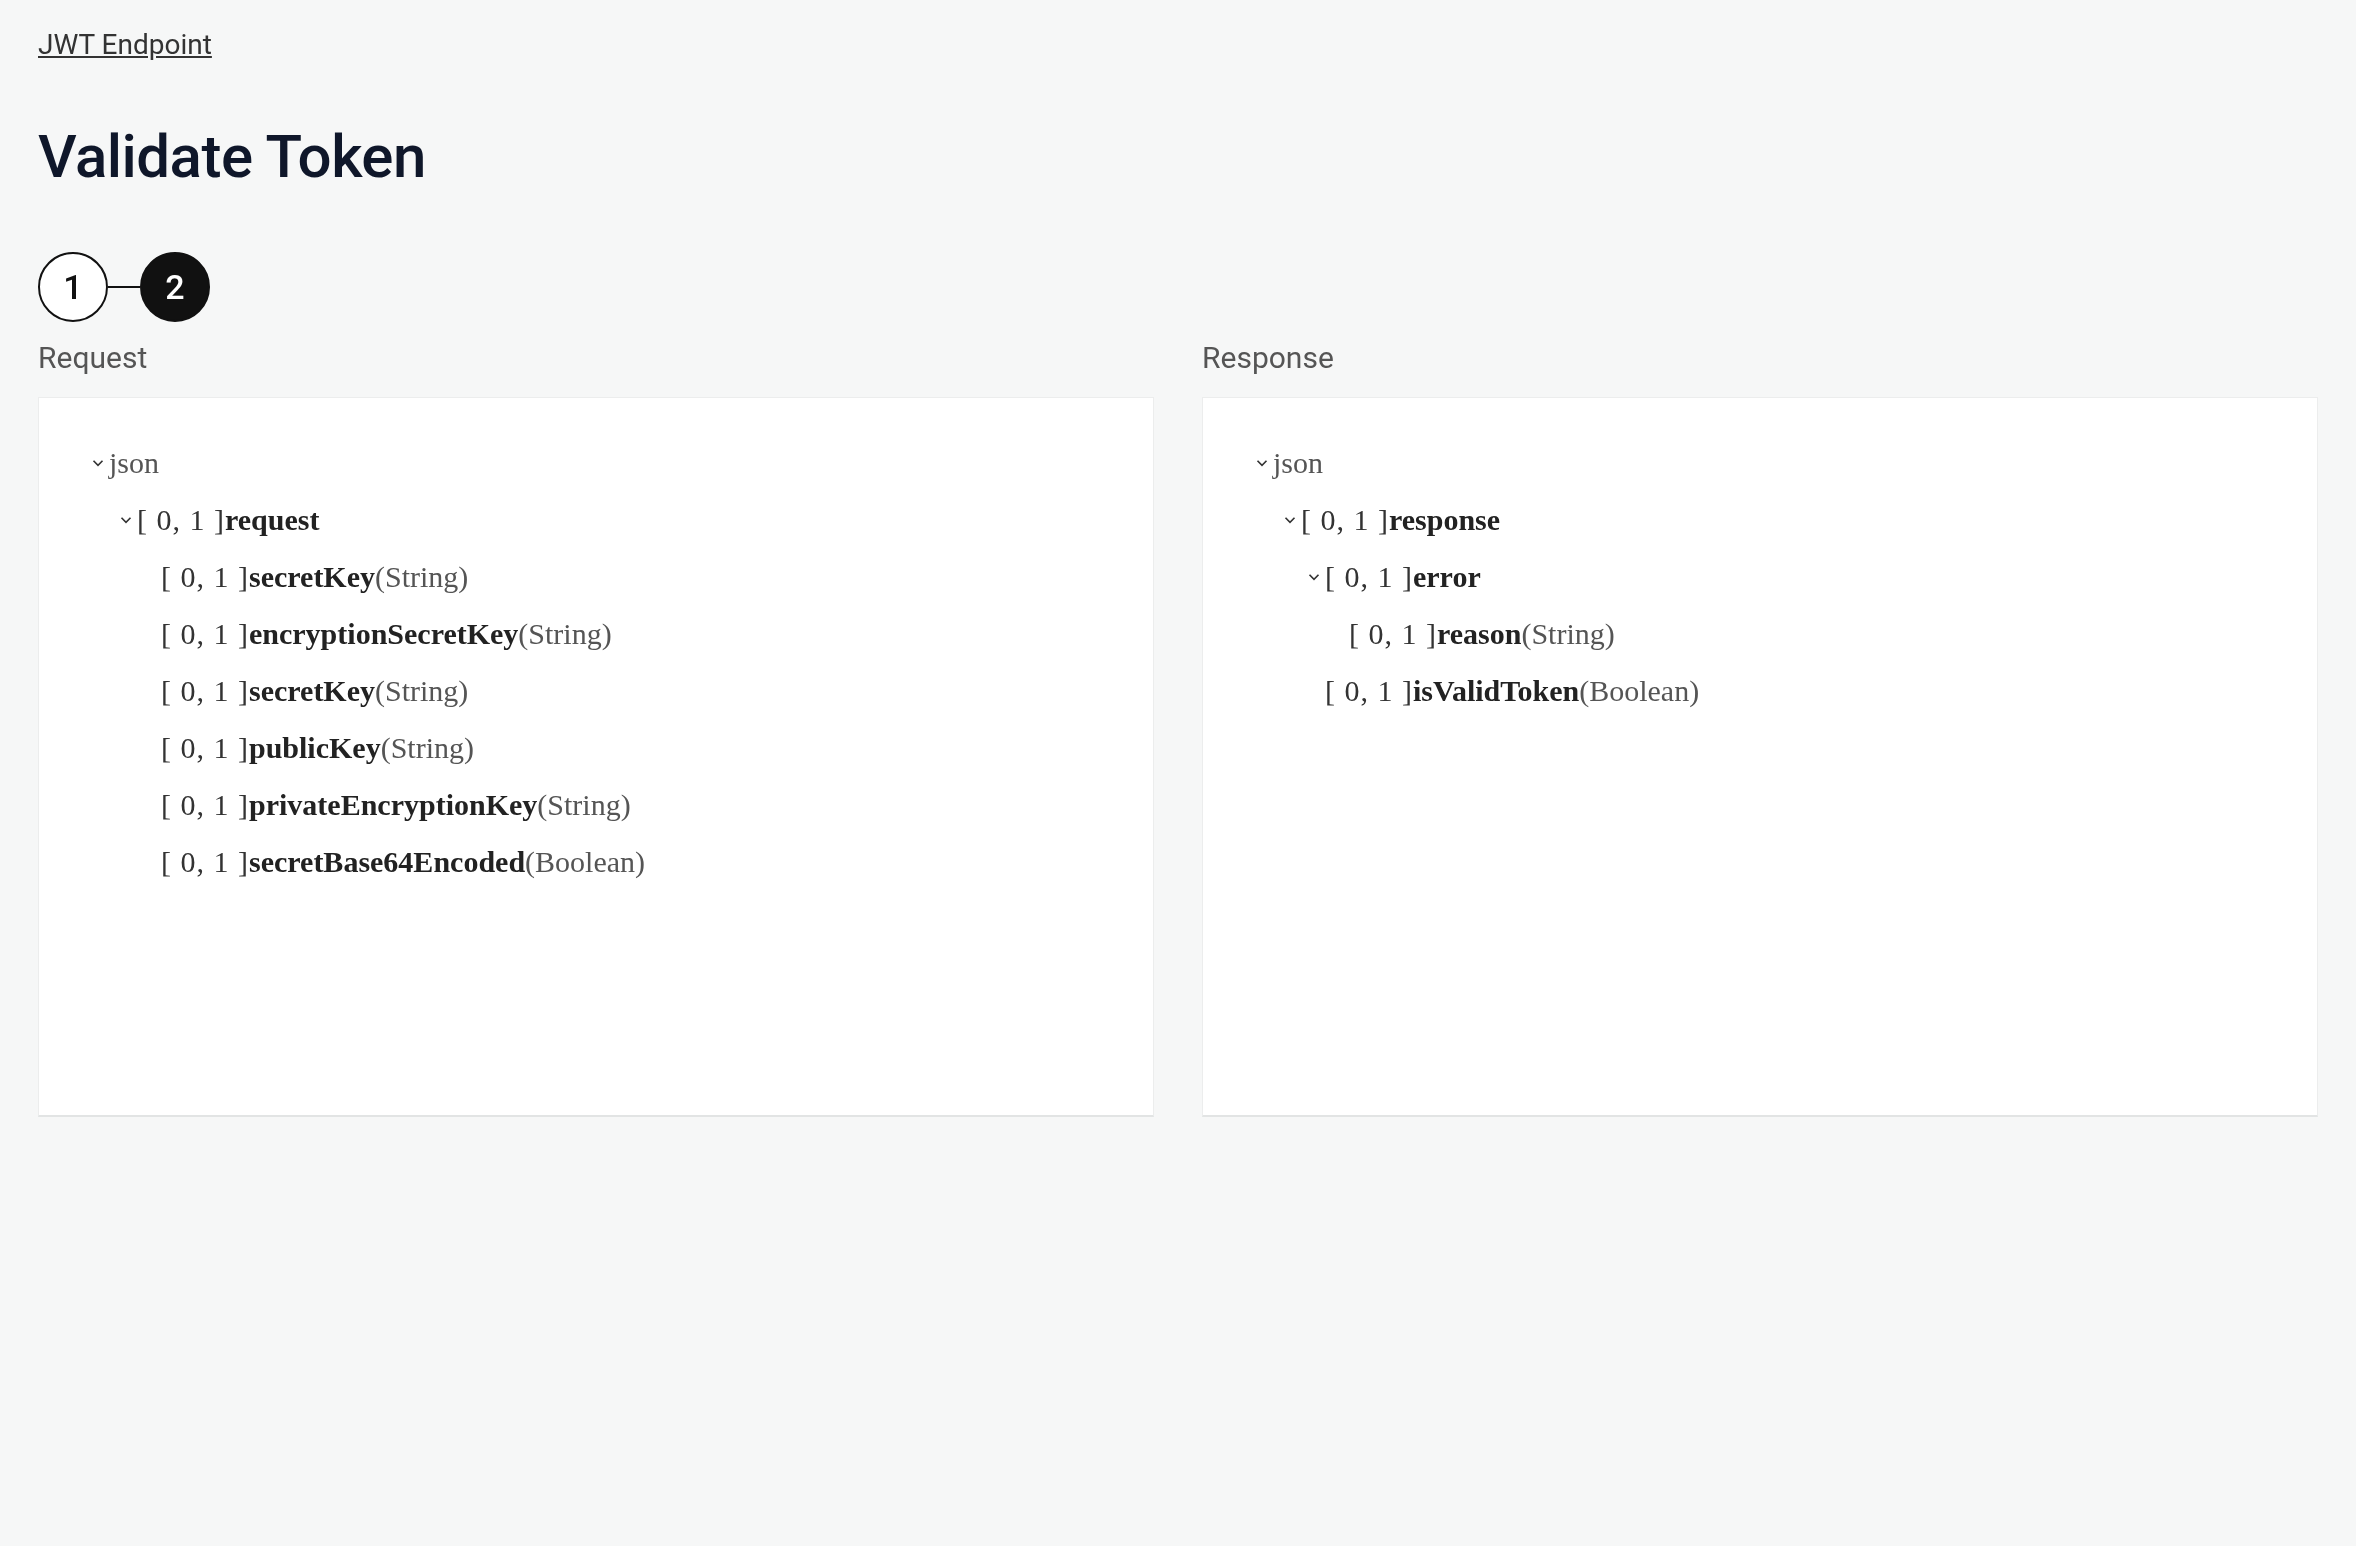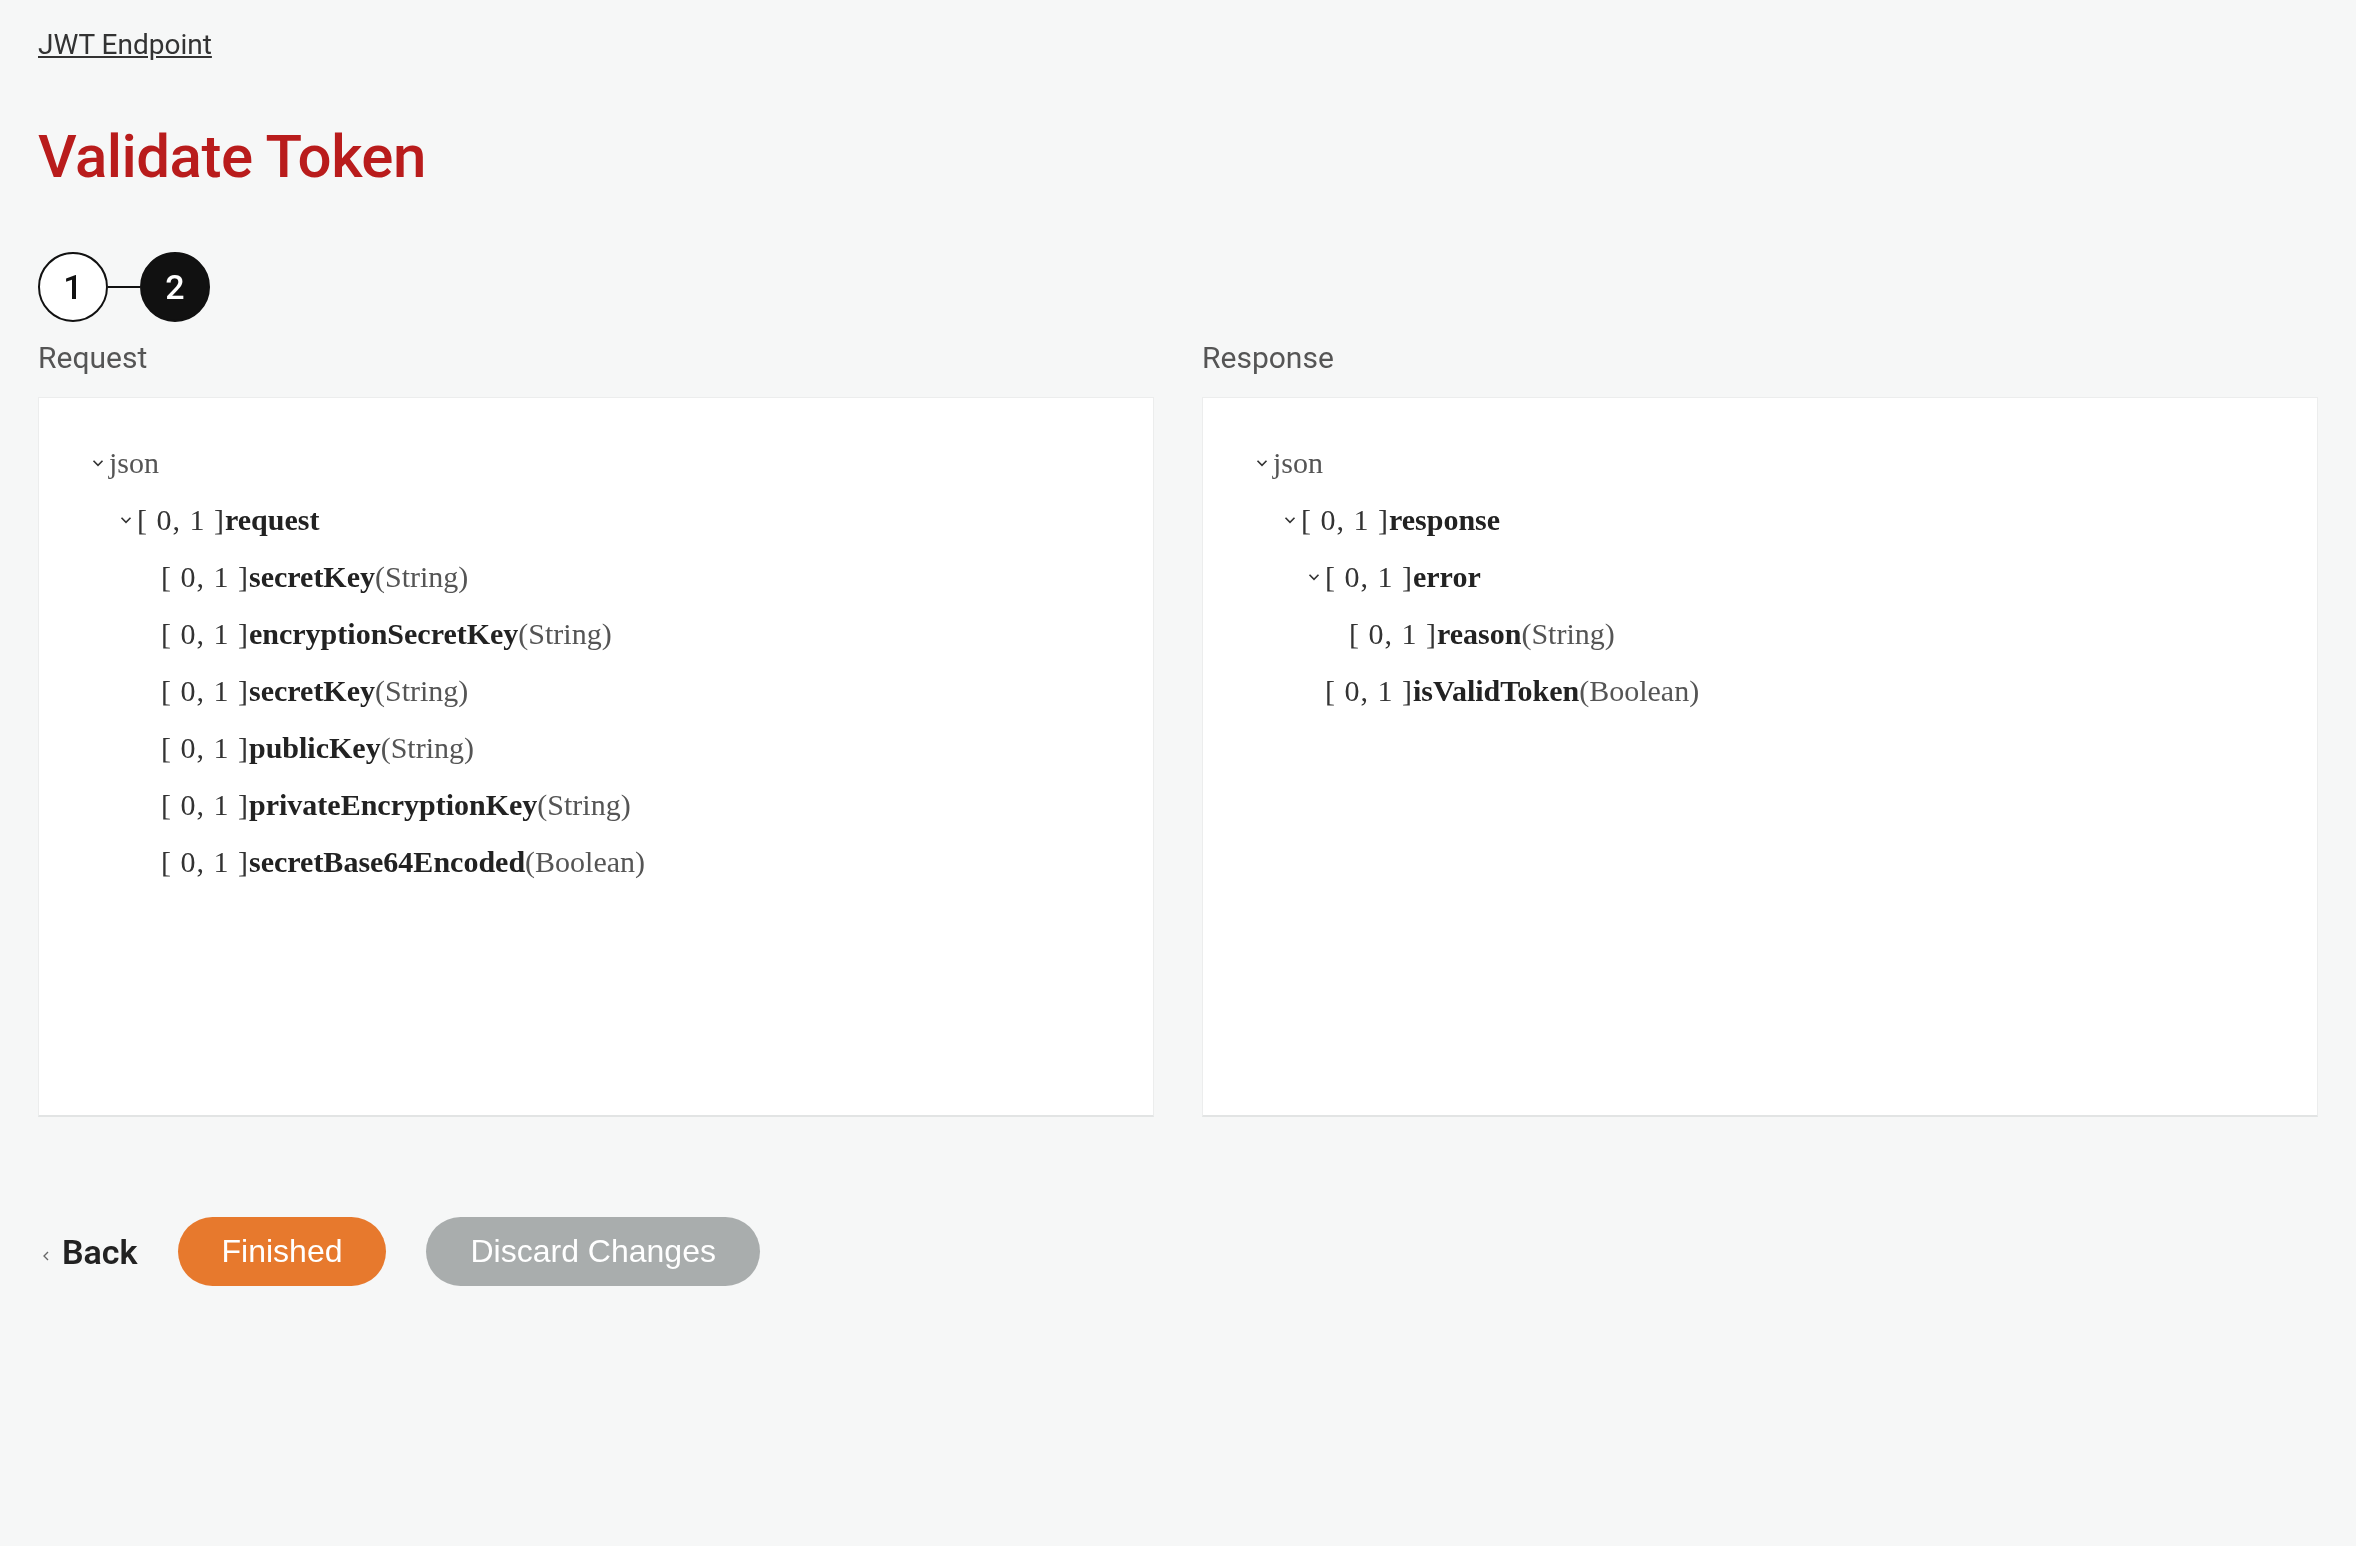--- a/index.html
+++ b/index.html
@@ -16,21 +16,21 @@
   .breadcrumb {
     font-size: 28px;
     text-decoration: underline;
     color: #333;
     cursor: pointer;
     display: inline-block;
   }
   .title {
     font-size: 60px;
     font-weight: 500;
-    color: #b91c1c;
+    color: #0f172a;
     margin-top: 60px;
     letter-spacing: -0.5px;
   }
   .stepper {
     margin-top: 60px;
     display: flex;
     align-items: center;
   }
   .step {
     width: 70px; height: 70px;
@@ -262,26 +262,14 @@
               <span class="chev"></span>
               <span class="bracket">[ 0, 1 ]</span>
               <span class="field-name"> isValidToken </span>
               <span class="field-type">(Boolean)</span>
             </div>
           </div>
       </div>
     </div>
   </div>
 
-  <div class="actions">
-    <div class="back-link">
-      <span>
-        <svg viewBox="0 0 24 24">
-            <polyline points="15 18 9 12 15 6"></polyline>
-          </svg>
-      </span>
-      <span>Back</span>
-    </div>
-    <button class="pill-btn pill-primary">Finished</button>
-    <button class="pill-btn pill-secondary">Discard Changes</button>
-  </div>
 
 </div>
 
 </body></html>

